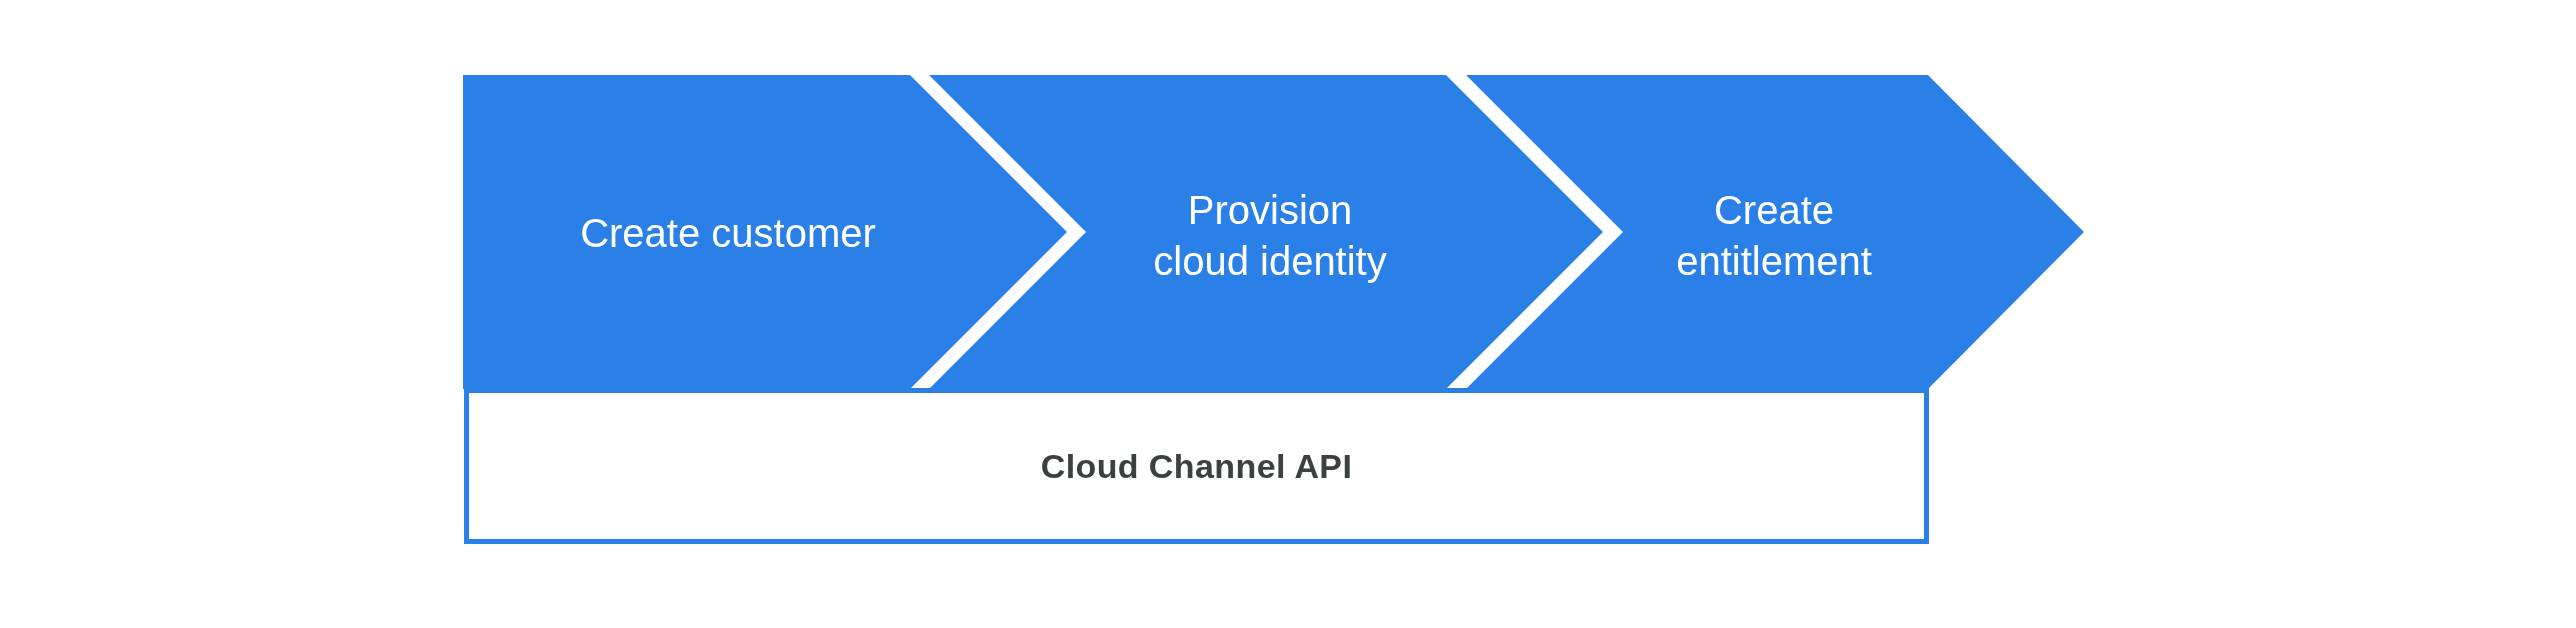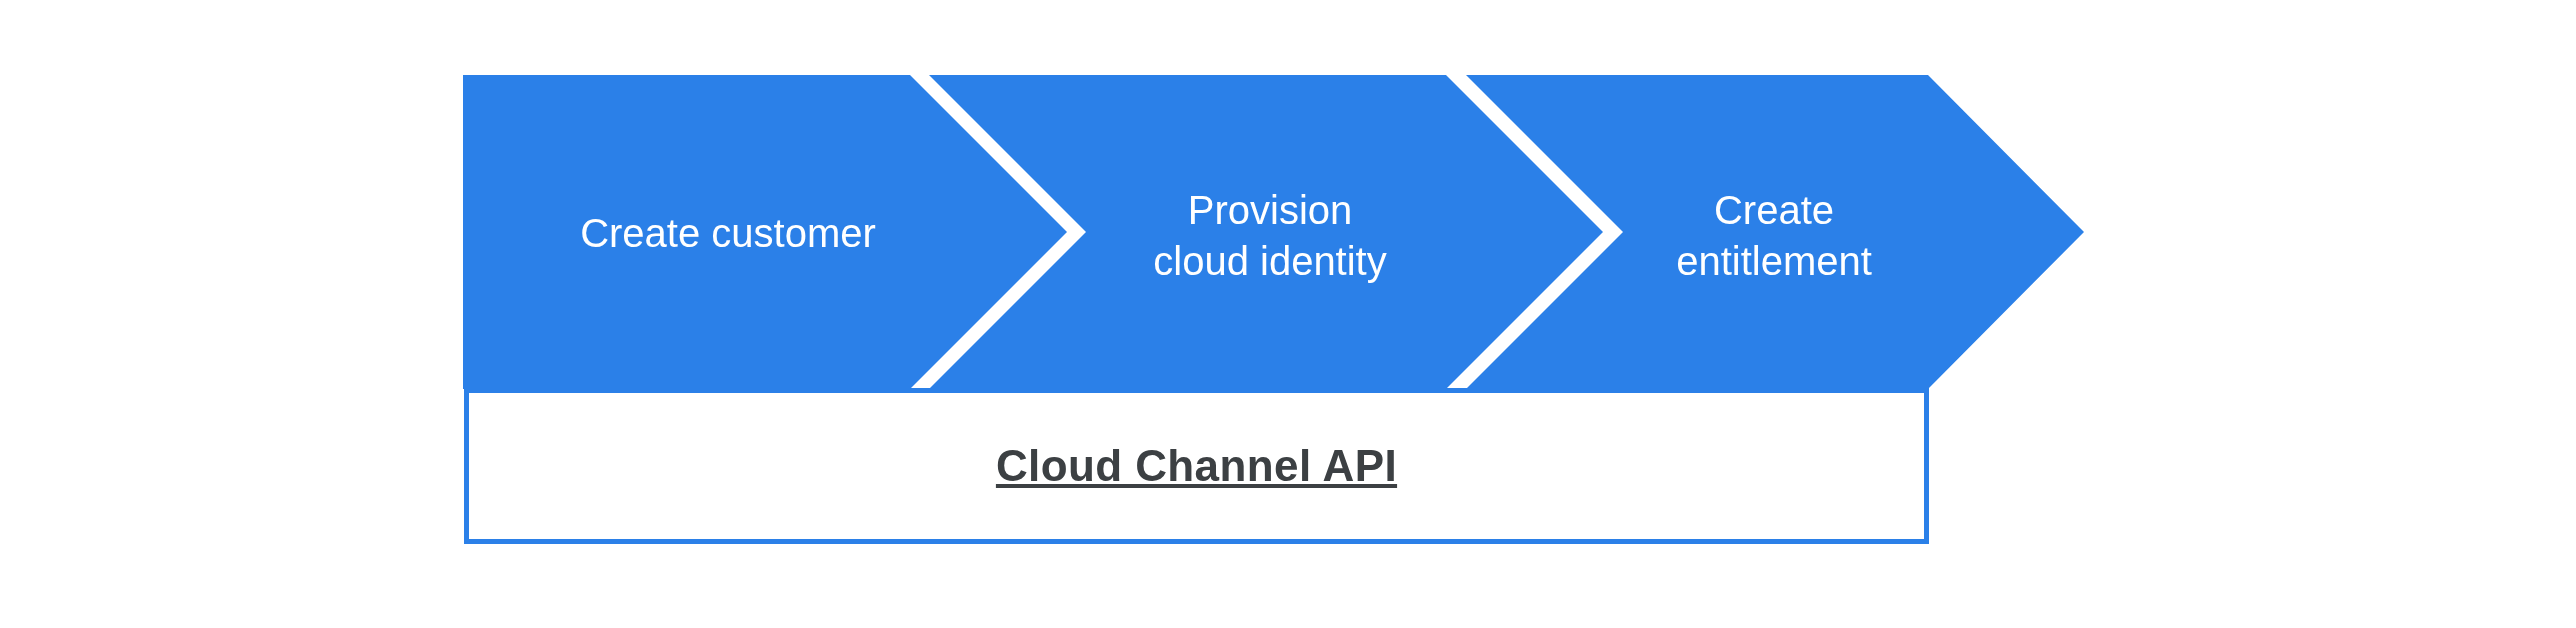--- a/index.html
+++ b/index.html
@@ -64,25 +64,24 @@
     width: 1465px;
     height: 156px;
     background: #ffffff;
     border: 5.2px solid var(--blue);
     display: flex;
     align-items: center;
     justify-content: center;
   }
   .api-box-label {
     color: var(--text_dark);
-    font-size: 44px;
+    font-size: 34px;
     font-weight: 700;
     letter-spacing: 0.4px;
     text-align: right;
-    text-decoration: underline;
   }
 </style>
 </head>
 <body>
 
 <div class="canvas">
 
   <div class="chevron step-1"></div>
   <div class="chevron step-2"></div>
   <div class="chevron step-3"></div>

